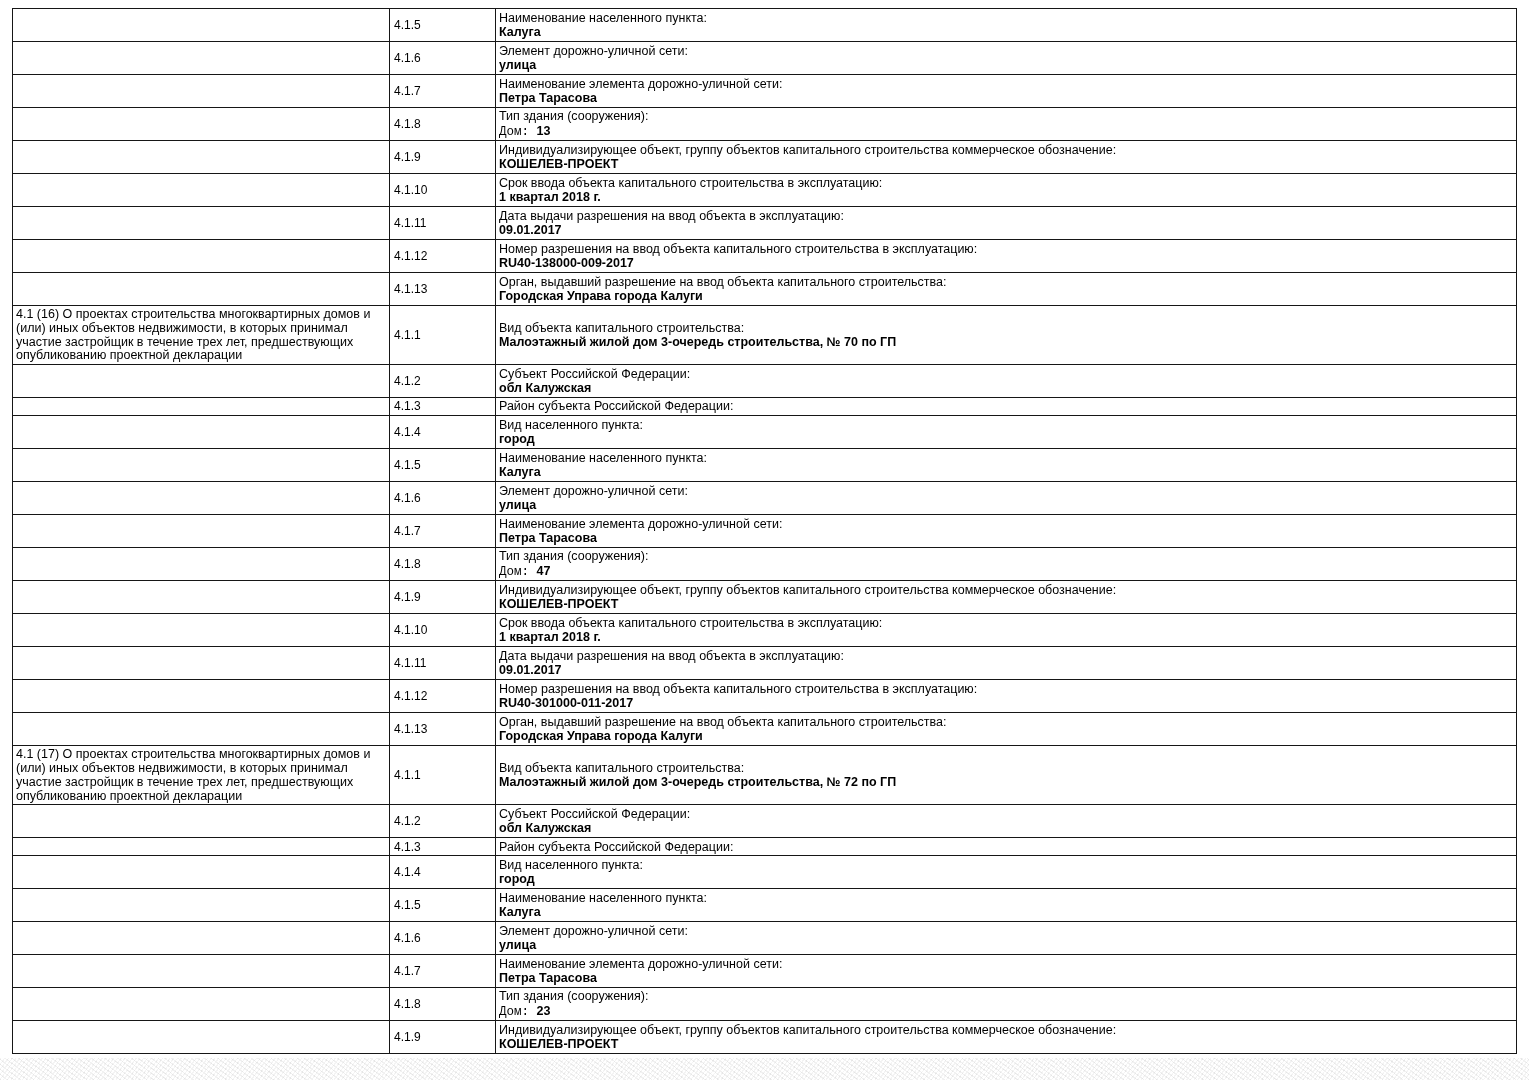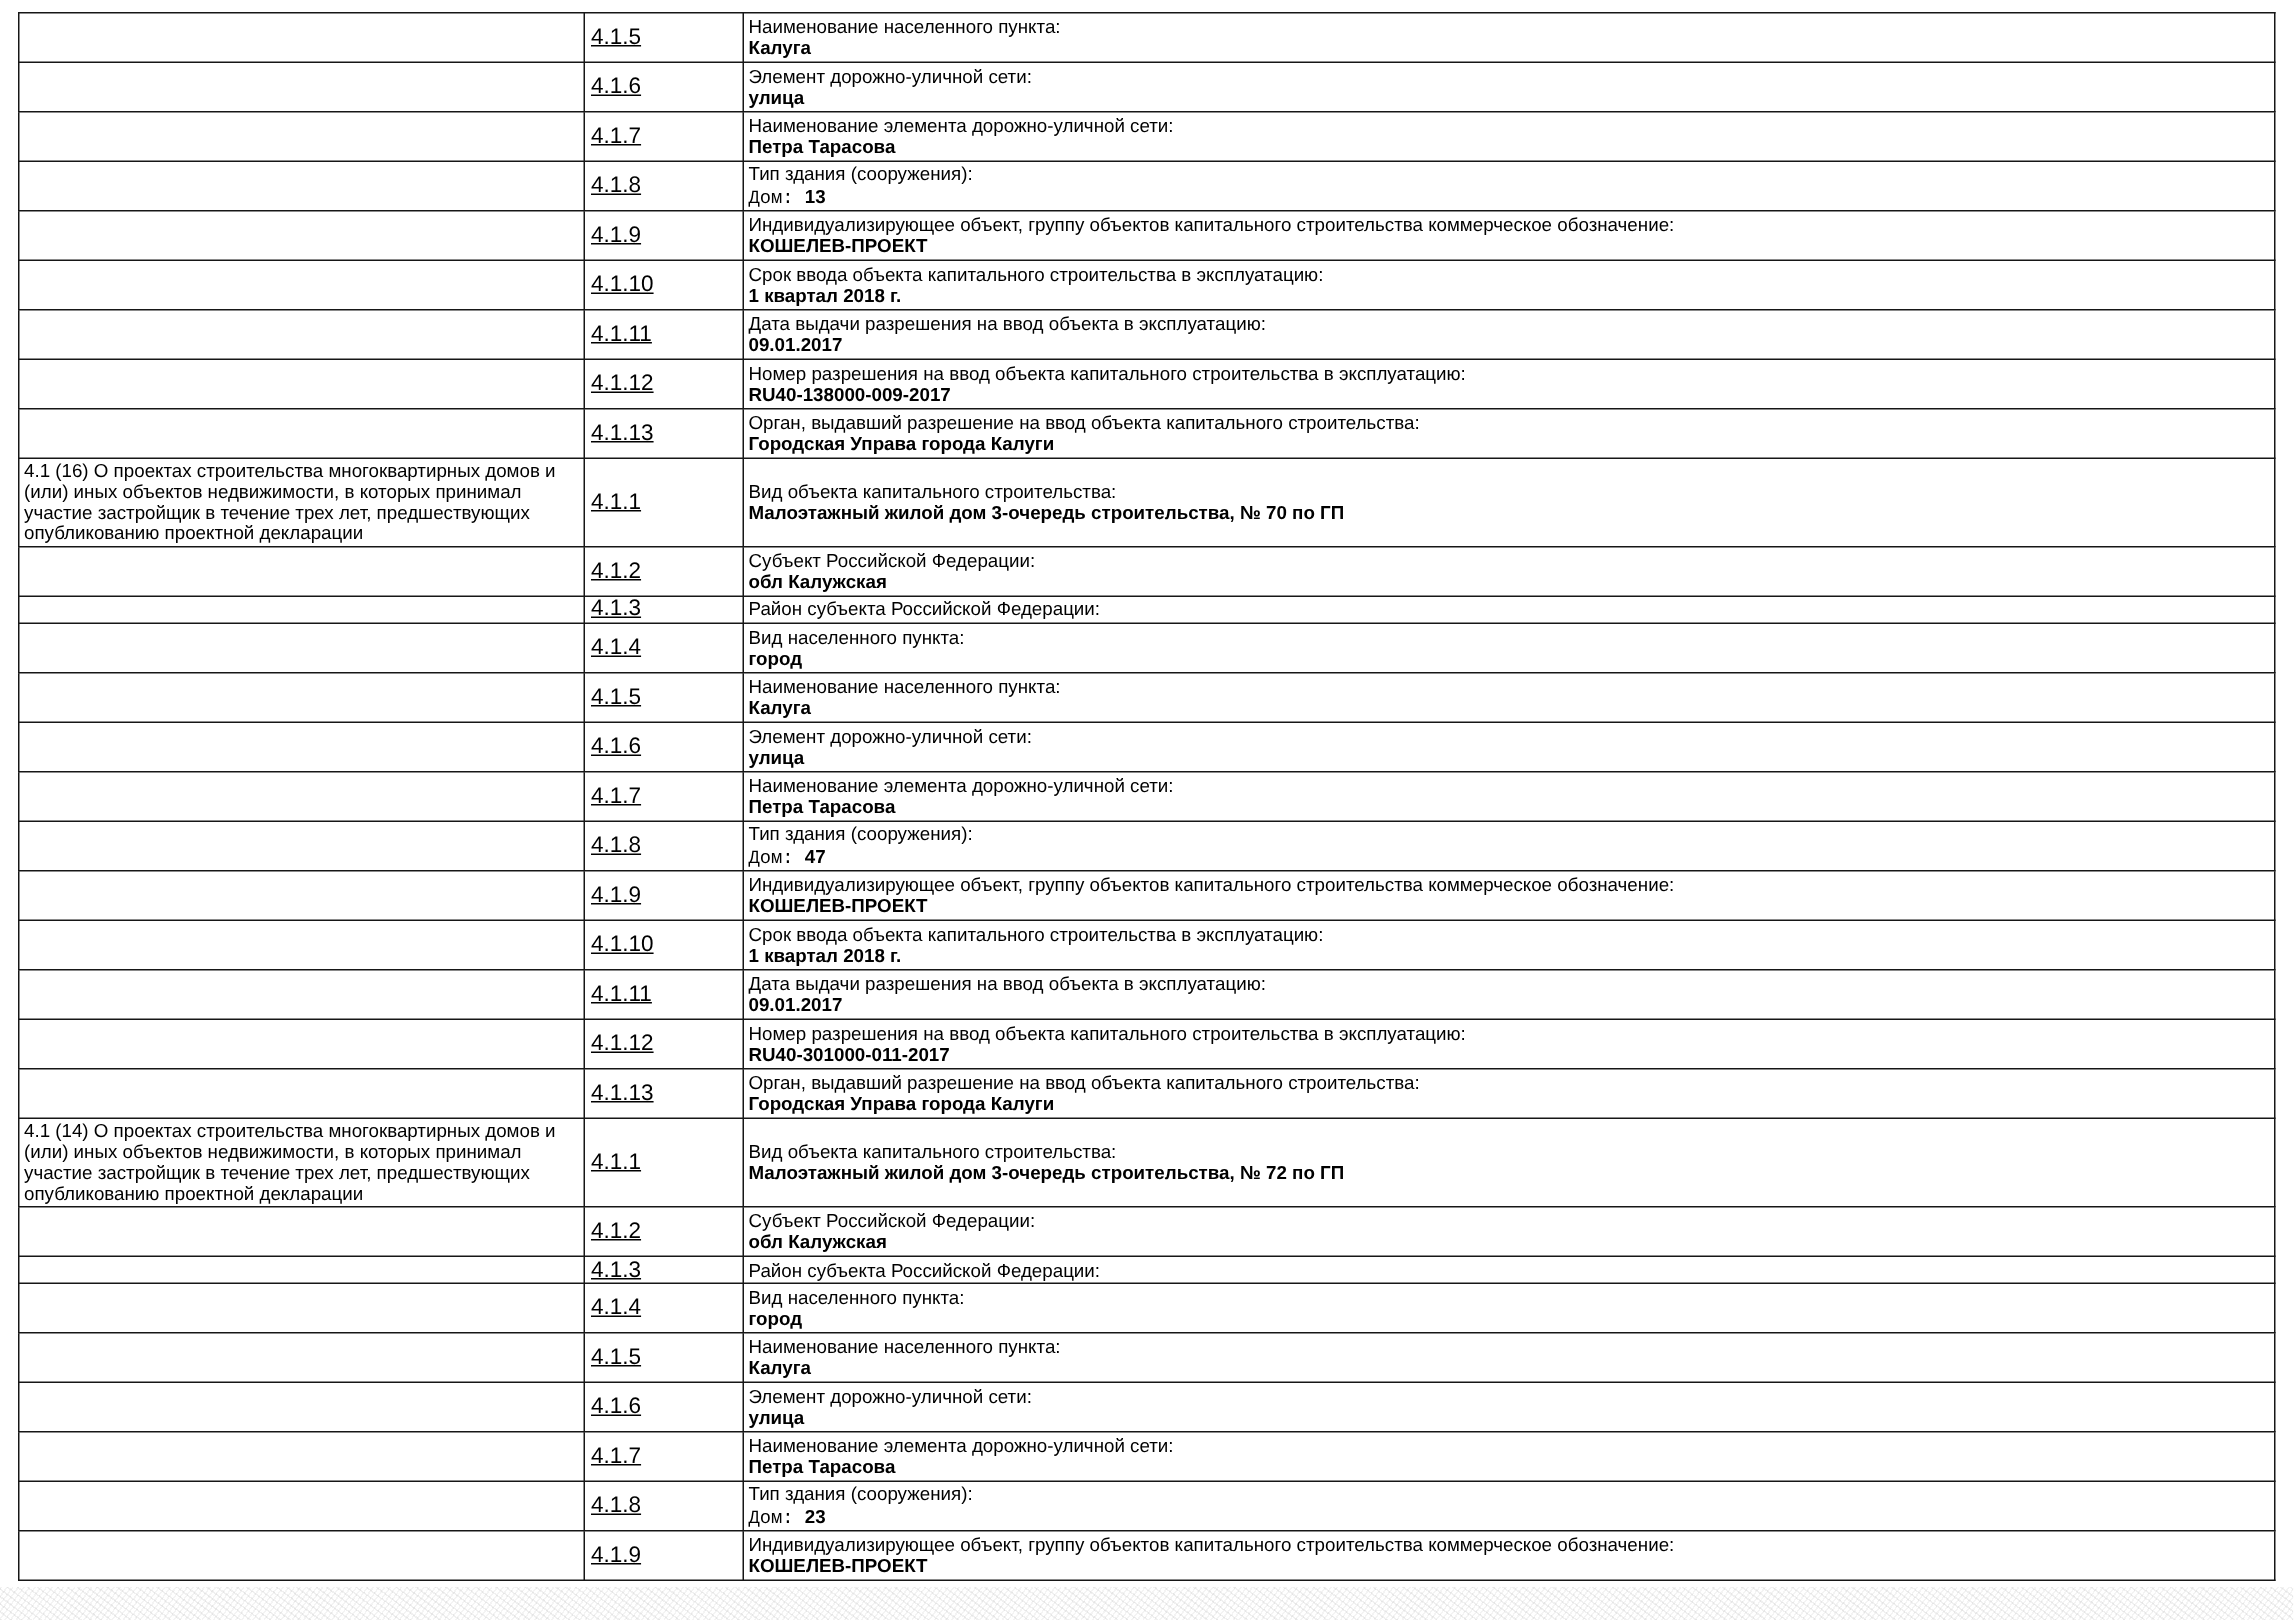--- a/index.html
+++ b/index.html
@@ -35,22 +35,21 @@
   tr.row-normal { height: 33px; }
   tr.row-single { height: 18px; }
   tr.row-tall   { height: 55px; }
   td.cell-desc {
     vertical-align: top;
     line-height: 13.8px;
     padding-top: 2px;
   }
   td.cell-code {
     padding-left: 4px;
-    font-size: 15px;
-    text-decoration: underline;
+    font-size: 12px;
   }
   td.cell-content .label {
     font-weight: 400;
   }
   td.cell-content .value-line .value {
     font-weight: 700;
   }
   td.cell-content .value-line .value-prefix {
     font-weight: 400;
     font-family: Liberation Mono, monospace;
@@ -246,21 +245,21 @@
         </tr>
         <tr class="row-normal">
           <td class="cell-desc"></td>
           <td class="cell-code">4.1.13</td>
           <td class="cell-content">
             <div class="label">Орган, выдавший разрешение на ввод объекта капитального строительства:</div>
             <div class="value-line"><span class="value">Городская Управа города Калуги</span></div>
           </td>
         </tr>
         <tr class="row-tall">
-          <td class="cell-desc">4.1 (14) О проектах строительства многоквартирных домов и (или) иных объектов недвижимости, в которых принимал участие застройщик в течение трех лет, предшествующих опубликованию проектной декларации</td>
+          <td class="cell-desc">4.1 (17) О проектах строительства многоквартирных домов и (или) иных объектов недвижимости, в которых принимал участие застройщик в течение трех лет, предшествующих опубликованию проектной декларации</td>
           <td class="cell-code">4.1.1</td>
           <td class="cell-content">
             <div class="label">Вид объекта капитального строительства:</div>
             <div class="value-line"><span class="value">Малоэтажный жилой дом 3-очередь строительства, № 72 по ГП</span></div>
           </td>
         </tr>
         <tr class="row-normal">
           <td class="cell-desc"></td>
           <td class="cell-code">4.1.2</td>
           <td class="cell-content">

